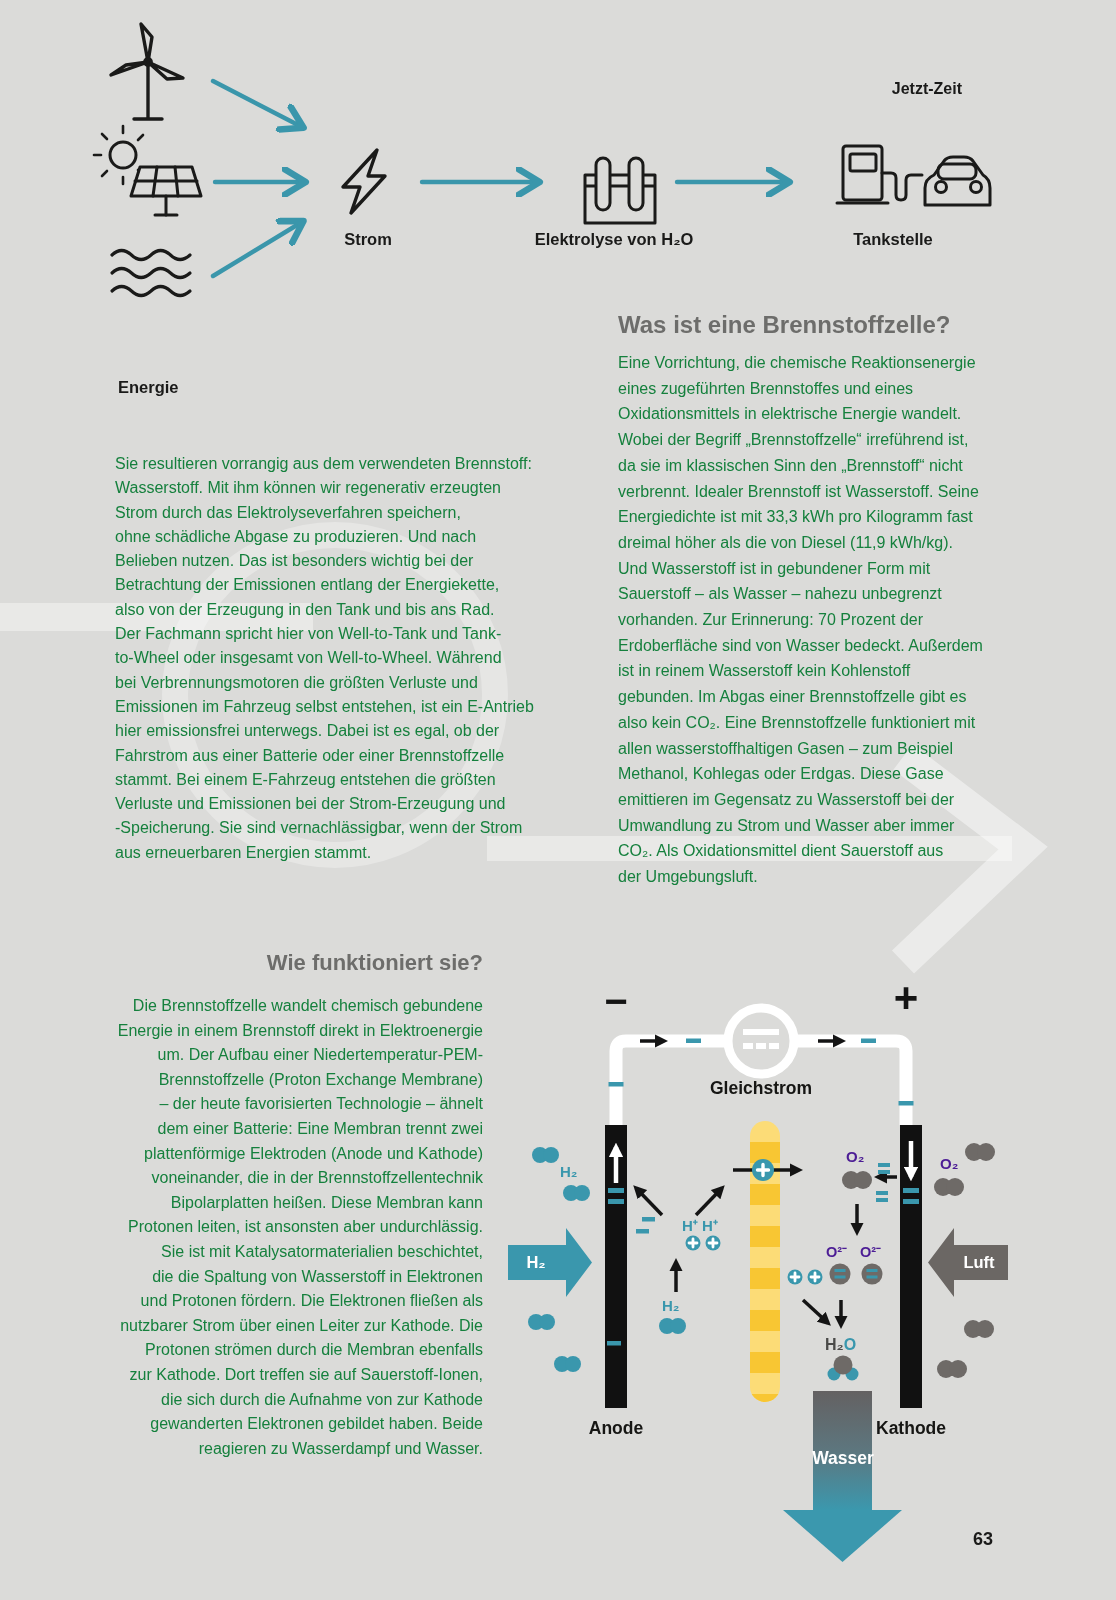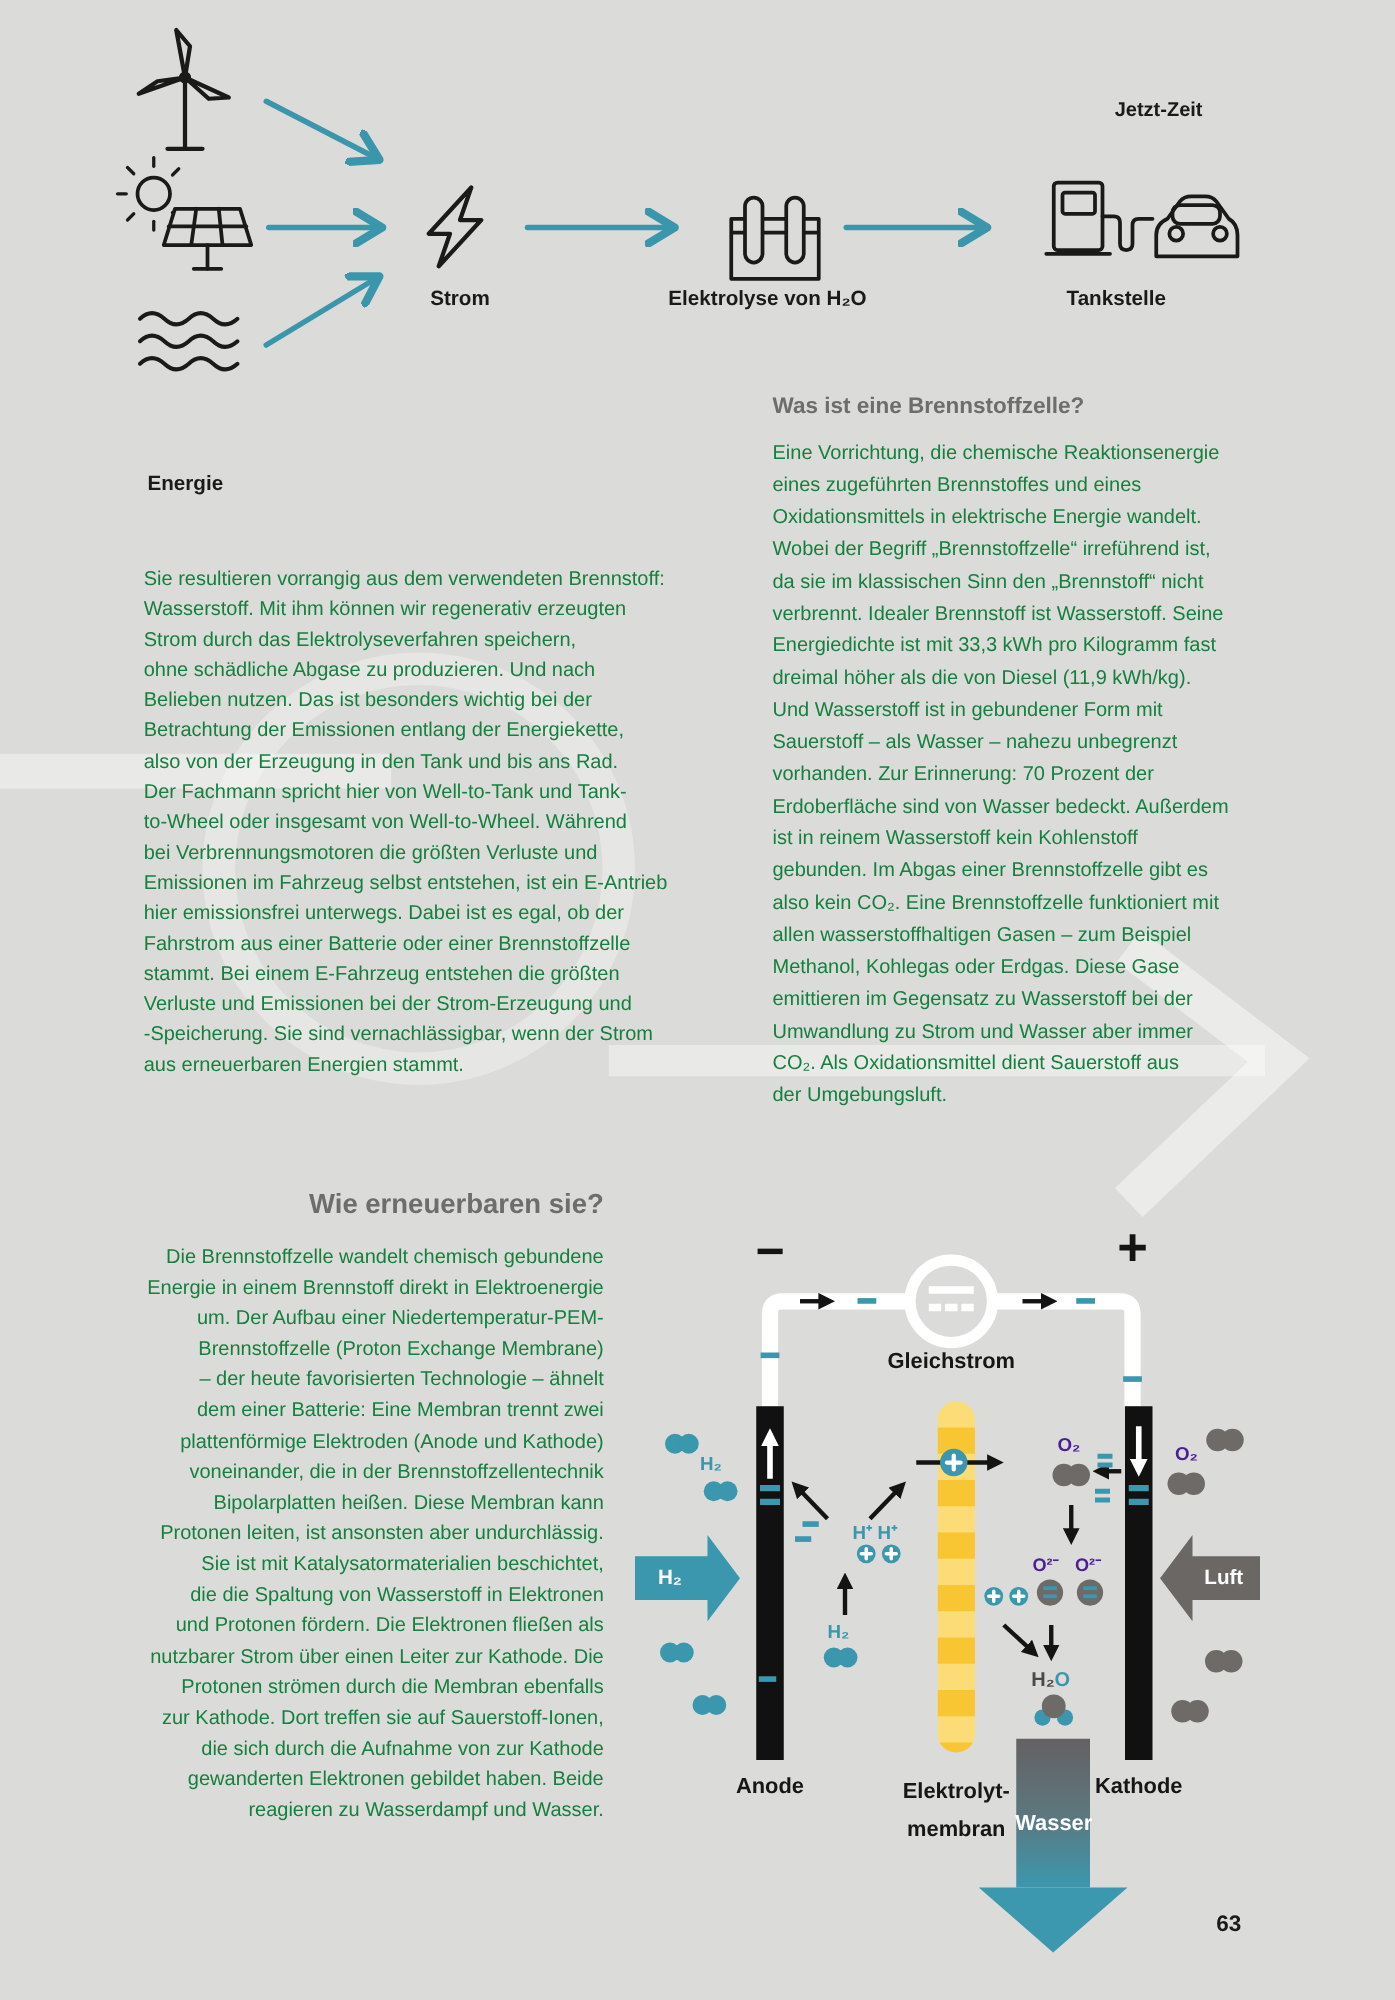--- a/index.html
+++ b/index.html
@@ -2,21 +2,21 @@
 <html><head>
 <meta charset="utf-8">
 <style>
   html,body{margin:0;padding:0;background:#9a9a98;}
   .page{position:relative;width:1116px;height:1600px;background:#dbdbd9;
         font-family:"Liberation Sans",sans-serif;overflow:hidden;margin:0 auto;}
   .abs{position:absolute;}
   svg{display:block;}
   .lbl{position:absolute;font-weight:700;color:#1a1a19;font-size:16.5px;text-align:center;}
   .lbl-left{text-align:left;}
-  .h-gray{position:absolute;font-weight:700;color:#6d6d6b;font-size:18px;line-height:29px;}
+  .h-gray{position:absolute;font-weight:700;color:#6d6d6b;font-size:24px;line-height:29px;}
   .body-txt{position:absolute;color:#15803d;font-size:16px;white-space:nowrap;}
   .lh-l{line-height:24.3px;}
   .lh-r{line-height:25.7px;}
   .lh-w{line-height:24.6px;}
   .ta-r{text-align:right;}
   .dg-lbl{position:absolute;font-weight:700;color:#161614;font-size:17.5px;text-align:center;line-height:22px;}
   .dg-small{position:absolute;font-weight:700;font-size:15px;white-space:nowrap;}
   .teal{color:#3a97ad;}
   .graytx{color:#4c1d95;}
   .white{color:#ffffff;}
@@ -113,21 +113,21 @@
   <div class="lbl lbl-left" style="left:118px;top:330px;margin-top:48px;">Energie</div>
   <div class="lbl" style="left:288px;top:230px;width:160px;">Strom</div>
   <div class="lbl" style="left:514px;top:230px;width:200px;">Elektrolyse von H₂O</div>
   <div class="lbl" style="left:793px;top:230px;width:200px;">Tankstelle</div>
 
   <div class="body-txt lh-l" style="left:115px;top:452px;width:440px;">Sie resultieren vorrangig aus dem verwendeten Brennstoff:<br>Wasserstoff. Mit ihm können wir regenerativ erzeugten<br>Strom durch das Elektrolyseverfahren speichern,<br>ohne schädliche Abgase zu produzieren. Und nach<br>Belieben nutzen. Das ist besonders wichtig bei der<br>Betrachtung der Emissionen entlang der Energiekette,<br>also von der Erzeugung in den Tank und bis ans Rad.<br>Der Fachmann spricht hier von Well-to-Tank und Tank-<br>to-Wheel oder insgesamt von Well-to-Wheel. Während<br>bei Verbrennungsmotoren die größten Verluste und<br>Emissionen im Fahrzeug selbst entstehen, ist ein E-Antrieb<br>hier emissionsfrei unterwegs. Dabei ist es egal, ob der<br>Fahrstrom aus einer Batterie oder einer Brennstoffzelle<br>stammt. Bei einem E-Fahrzeug entstehen die größten<br>Verluste und Emissionen bei der Strom-Erzeugung und<br>-Speicherung. Sie sind vernachlässigbar, wenn der Strom<br>aus erneuerbaren Energien stammt.</div>
 
   <div class="h-gray" style="left:618px;top:310px;">Was ist eine Brennstoffzelle?</div>
   <div class="body-txt lh-r" style="left:618px;top:350px;width:405px;">Eine Vorrichtung, die chemische Reaktionsenergie<br>eines zugeführten Brennstoffes und eines<br>Oxidationsmittels in elektrische Energie wandelt.<br>Wobei der Begriff „Brennstoffzelle“ irreführend ist,<br>da sie im klassischen Sinn den „Brennstoff“ nicht<br>verbrennt. Idealer Brennstoff ist Wasserstoff. Seine<br>Energiedichte ist mit 33,3 kWh pro Kilogramm fast<br>dreimal höher als die von Diesel (11,9 kWh/kg).<br>Und Wasserstoff ist in gebundener Form mit<br>Sauerstoff – als Wasser – nahezu unbegrenzt<br>vorhanden. Zur Erinnerung: 70 Prozent der<br>Erdoberfläche sind von Wasser bedeckt. Außerdem<br>ist in reinem Wasserstoff kein Kohlenstoff<br>gebunden. Im Abgas einer Brennstoffzelle gibt es<br>also kein CO₂. Eine Brennstoffzelle funktioniert mit<br>allen wasserstoffhaltigen Gasen – zum Beispiel<br>Methanol, Kohlegas oder Erdgas. Diese Gase<br>emittieren im Gegensatz zu Wasserstoff bei der<br>Umwandlung zu Strom und Wasser aber immer<br>CO₂. Als Oxidationsmittel dient Sauerstoff aus<br>der Umgebungsluft.</div>
 
-  <div class="h-gray ta-r" style="left:100px;top:948px;width:383px;font-size:22px;">Wie erneuerbaren sie?</div>
+  <div class="h-gray ta-r" style="left:100px;top:948px;width:383px;font-size:22px;">Wie funktioniert sie?</div>
   <div class="body-txt lh-w ta-r" style="left:100px;top:994px;width:383px;">Die Brennstoffzelle wandelt chemisch gebundene<br>Energie in einem Brennstoff direkt in Elektroenergie<br>um. Der Aufbau einer Niedertemperatur-PEM-<br>Brennstoffzelle (Proton Exchange Membrane)<br>– der heute favorisierten Technologie – ähnelt<br>dem einer Batterie: Eine Membran trennt zwei<br>plattenförmige Elektroden (Anode und Kathode)<br>voneinander, die in der Brennstoffzellentechnik<br>Bipolarplatten heißen. Diese Membran kann<br>Protonen leiten, ist ansonsten aber undurchlässig.<br>Sie ist mit Katalysatormaterialien beschichtet,<br>die die Spaltung von Wasserstoff in Elektronen<br>und Protonen fördern. Die Elektronen fließen als<br>nutzbarer Strom über einen Leiter zur Kathode. Die<br>Protonen strömen durch die Membran ebenfalls<br>zur Kathode. Dort treffen sie auf Sauerstoff-Ionen,<br>die sich durch die Aufnahme von zur Kathode<br>gewanderten Elektronen gebildet haben. Beide<br>reagieren zu Wasserdampf und Wasser.</div>
 
   <div class="abs" style="left:500px;top:955px;width:616px;height:645px;">
     <svg class="abs" style="left:0;top:0;" width="616" height="645" viewBox="0 0 616 645">
       <defs>
         <marker id="mkb" viewBox="0 0 10 10" refX="7" refY="5" markerWidth="3.8" markerHeight="3.8" orient="auto-start-reverse">
           <path d="M0 0 L10 5 L0 10 z" fill="#141414"></path>
         </marker>
         <marker id="mkw" viewBox="0 0 10 10" refX="7" refY="5" markerWidth="3.2" markerHeight="3.2" orient="auto-start-reverse">
           <path d="M0 0 L10 5 L0 10 z" fill="#ffffff"></path>
@@ -313,20 +313,19 @@
     <div class="dg-small graytx" style="left:326px;top:286px;font-size:14.5px;">O²⁻</div>
     <div class="dg-small graytx" style="left:360px;top:286px;font-size:14.5px;">O²⁻</div>
     <div class="dg-small" style="left:325px;top:381px;font-size:16px;">
       <span style="color:#4a4a48;">H₂</span><span class="teal">O</span>
     </div>
 
     <div class="dg-small white" style="left:10px;top:298px;width:52px;text-align:center;font-size:16.5px;">H₂</div>
     <div class="dg-small white" style="left:452px;top:298px;width:54px;text-align:center;font-size:16.5px;">Luft</div>
 
     <div class="dg-lbl" style="left:66px;top:462px;width:100px;">Anode</div>
-    <div class="dg-lbl" style="left:190px;top:462px;width:150px;line-height:31px;">Elektrolyt-<br>membran</div>
     <div class="dg-lbl" style="left:361px;top:462px;width:100px;">Kathode</div>
     <div class="dg-lbl white" style="left:303px;top:492px;width:80px;color:#ffffff;">Wasser</div>
   </div>
 
   <div class="pgnum" style="left:973px;top:1529px;">63</div>
 
 </div>
 
 </body></html>

